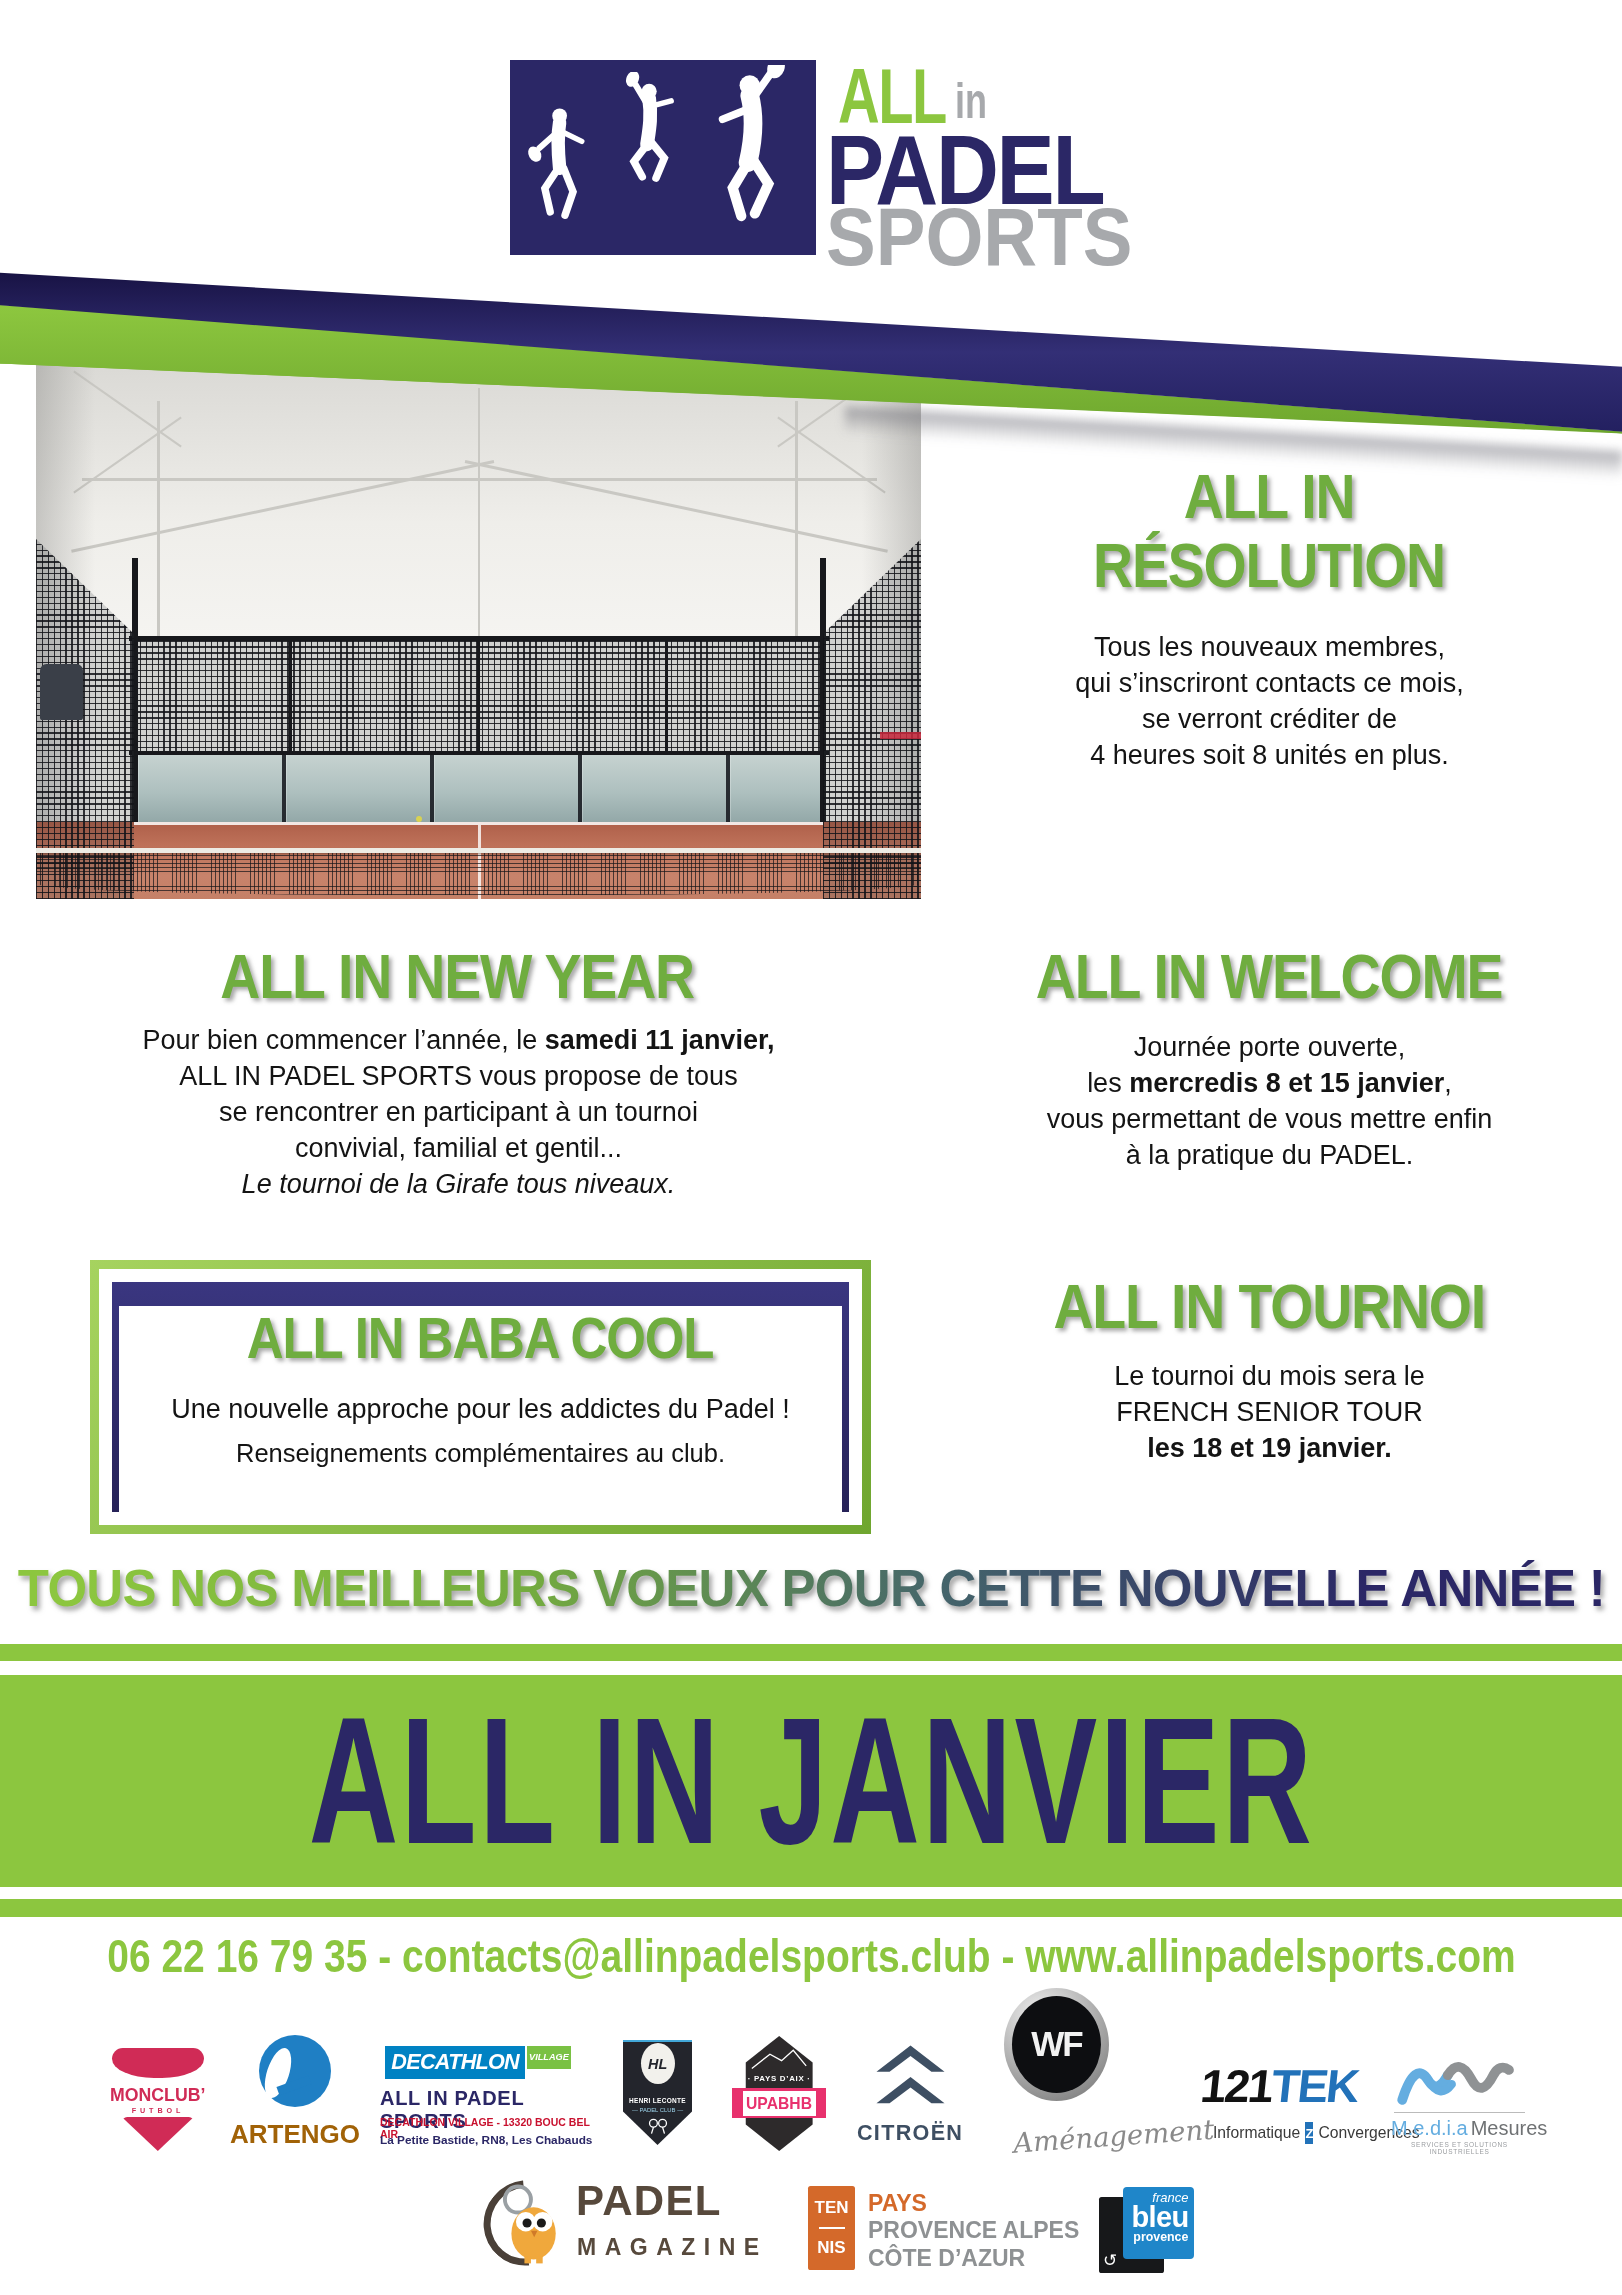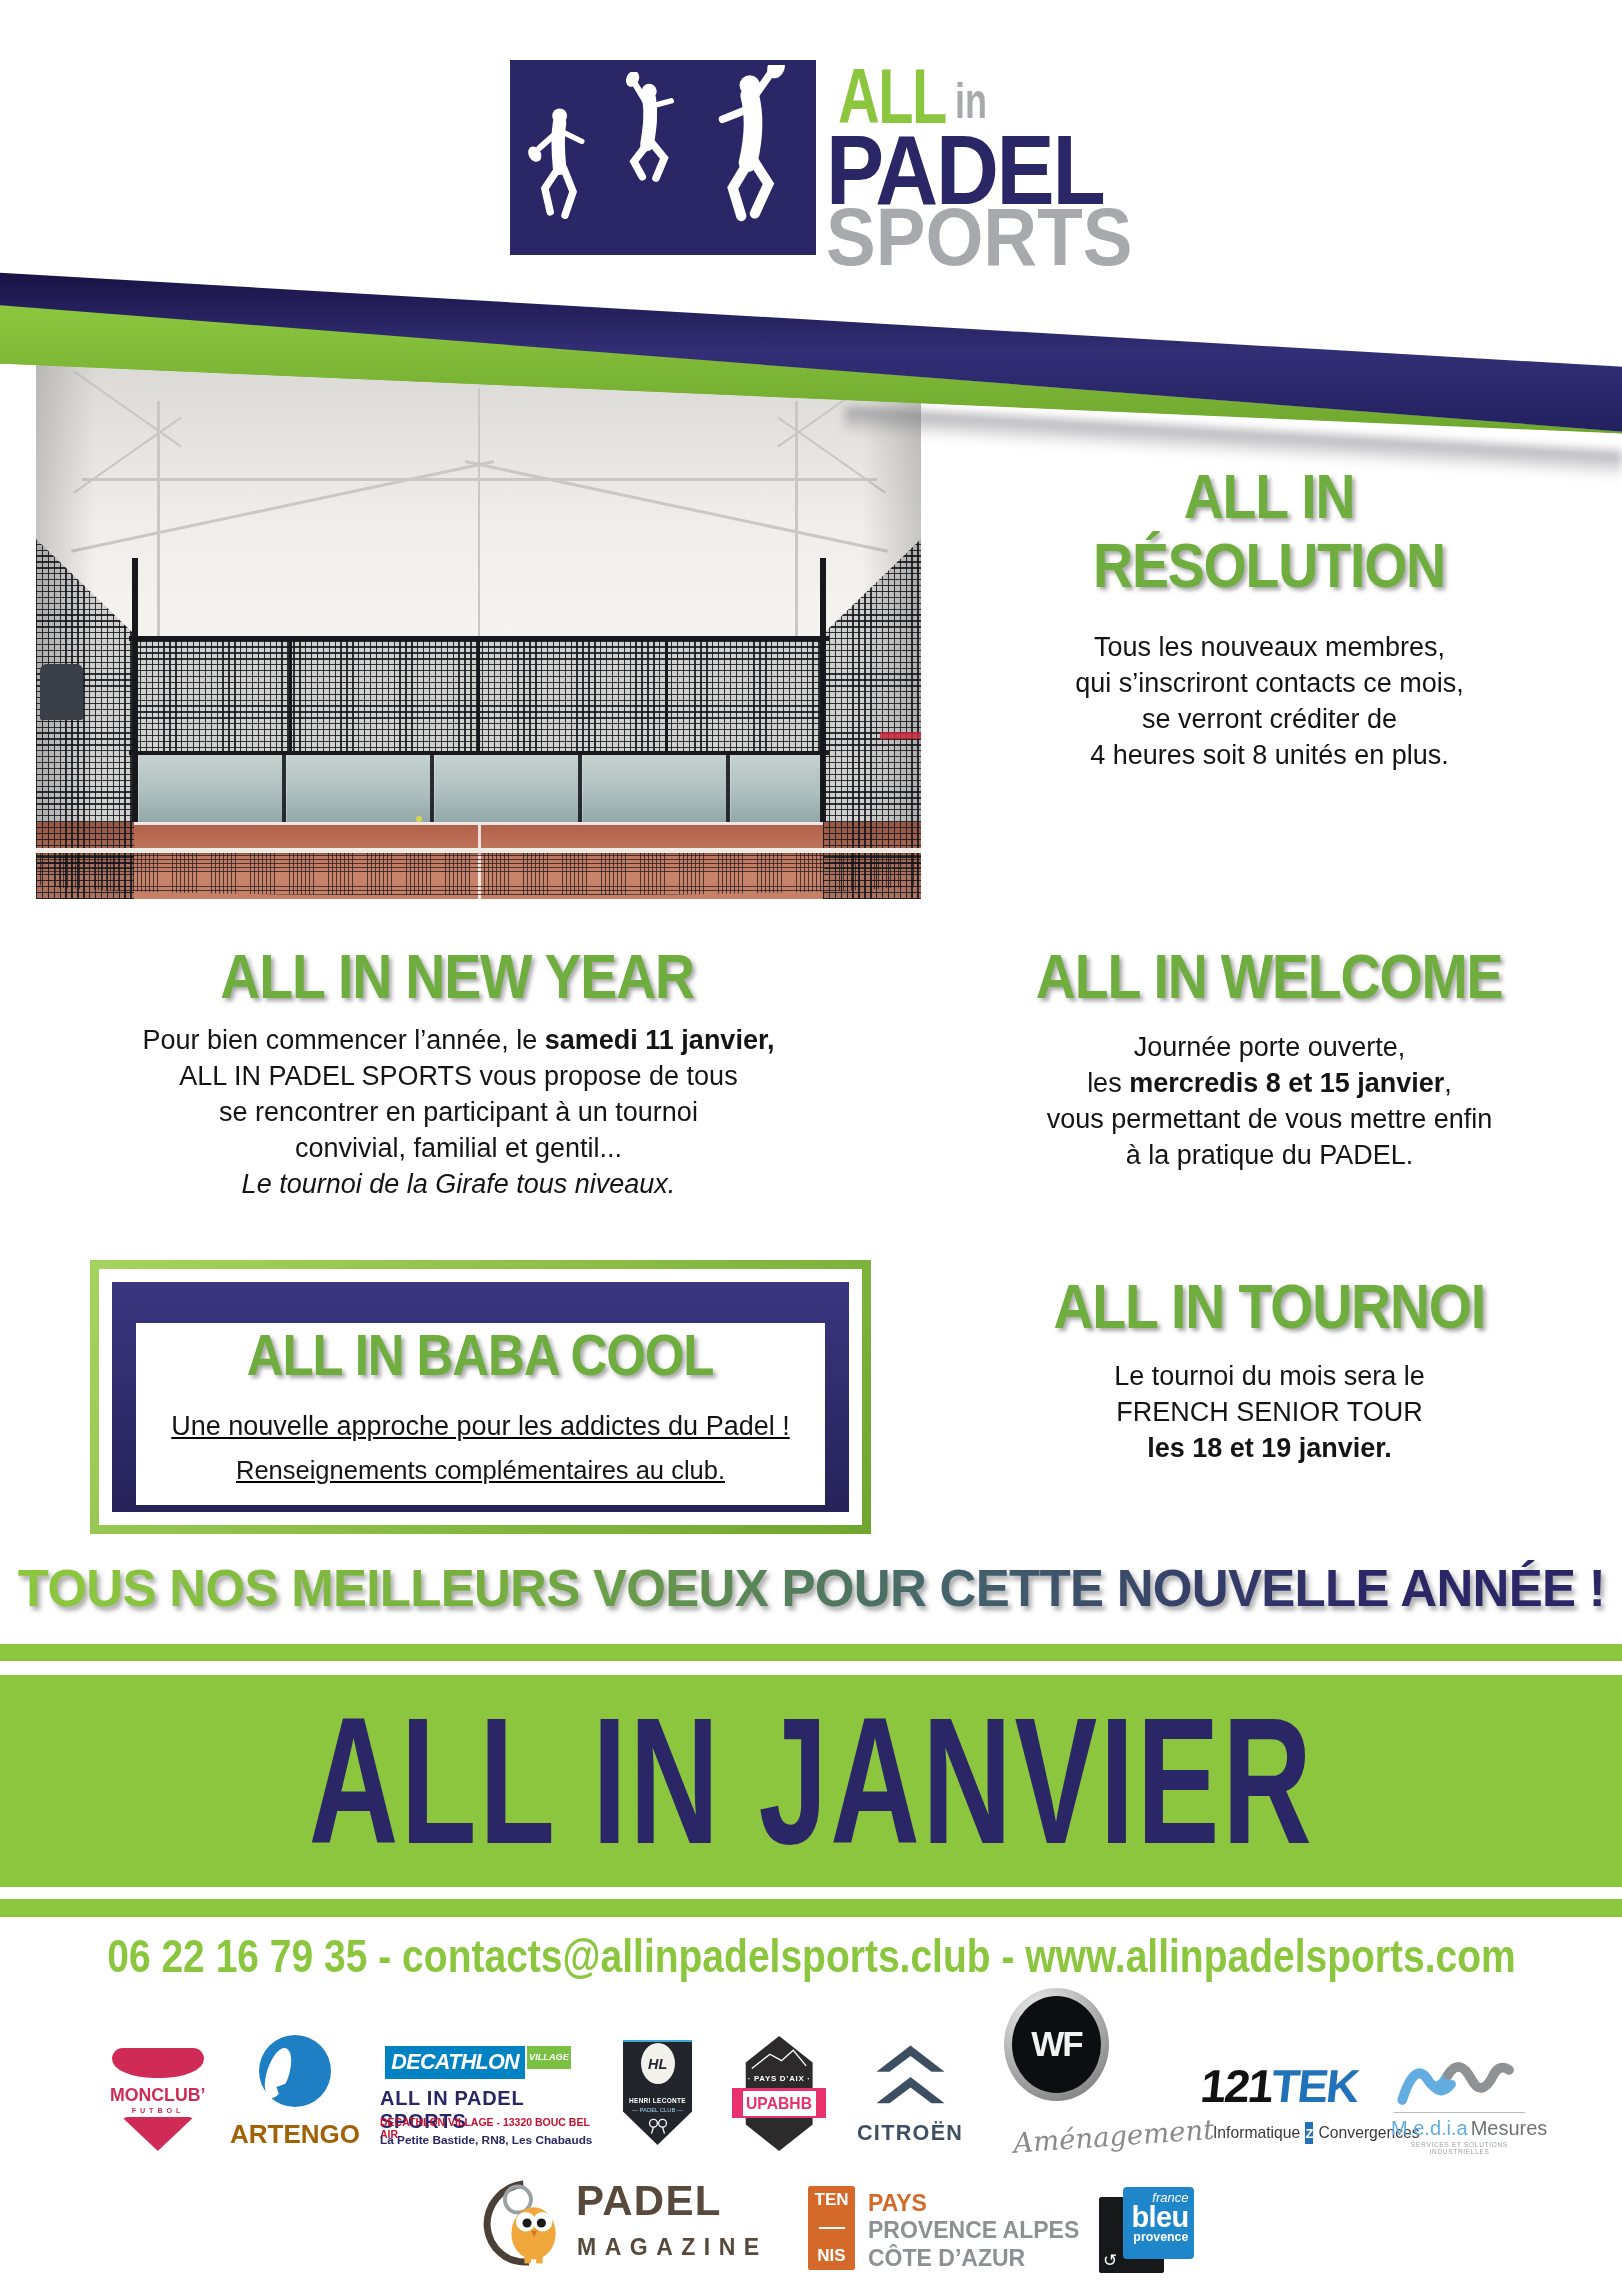--- a/index.html
+++ b/index.html
@@ -59,21 +59,21 @@
              transform:scaleY(1.45); white-space:nowrap; }
 
   .contact { left:0; top:1934px; width:1623px; text-align:center; }
   .contact span { display:inline-block; color:#8CC63F; font-weight:bold; font-size:39px;
                   transform:scaleY(1.2); white-space:nowrap; letter-spacing:0px; }
 
   
   .baba-outer { left:90px; top:1260px; width:781px; height:274px;
     background:linear-gradient(135deg,#A6D35F,#6FA62F); padding:9.2px; }
   .baba-white1 { width:100%; height:100%; background:#ffffff; padding:13px; }
-  .baba-navy { width:100%; height:100%; background:linear-gradient(180deg,#3A3680,#262258); padding:24px;text-decoration:underline; }
+  .baba-navy { width:100%; height:100%; background:linear-gradient(180deg,#3A3680,#262258); padding:7px; }
   .baba-inner { width:100%; height:100%; background:#ffffff; text-align:center; }
   .shield-hl { clip-path:polygon(0 0,100% 0,100% 68%,50% 100%,0 68%); background:#23252C; border-top:2px solid #42A7D8; }
   .hex { clip-path:polygon(50% 0,94% 23%,94% 77%,50% 100%,6% 77%,6% 23%); background:#2D2A2B; }
 
   .fb-blue { background:#1F86C9; border-radius:3.9px; color:#fff; text-align:right; }
 
   svg { display:block; }
 </style>
 </head>
 <body>
@@ -370,21 +370,21 @@
       <polygon points="58,78 68,78 63,88" fill="#D07A28"></polygon>
       <rect x="48" y="118" width="10" height="10" fill="#F0A83C"></rect>
         <rect x="66" y="118" width="10" height="10" fill="#F0A83C"></rect>
     </g>
   </svg>
   <div class="abs" style="left:92px;top:1.3px;font-size:42px;font-weight:bold;color:#57493C;letter-spacing:1.3px;">PADEL</div>
   <div class="abs" style="left:93px;top:58px;font-size:23px;font-weight:bold;color:#57493C;letter-spacing:8.5px;">MAGAZINE</div>
 </div>
 
 <div class="abs" style="left:808px;top:2186px;width:275px;height:89px;">
-  <div class="abs" style="left:0;top:0;width:47px;height:84px;background:#D4692A;border-radius:2.6px;display:flex;flex-direction:column;align-items:center;justify-content:center;gap:17px;">
+  <div class="abs" style="left:0;top:0;width:47px;height:84px;background:#D4692A;border-radius:2.6px;display:flex;flex-direction:column;align-items:center;justify-content:center;gap:9px;">
     <span style="color:#fff;font-weight:bold;font-size:17px;">TEN</span>
     <span style="display:block;width:26px;height:2px;background:#ffffff;"></span>
     <span style="color:#fff;font-weight:bold;font-size:17px;">NIS</span>
   </div>
   <div class="abs" style="left:60px;top:3.9px;font-size:23px;font-weight:bold;color:#D4692A;">PAYS</div>
   <div class="abs" style="left:60px;top:31px;font-size:23px;font-weight:bold;color:#8E9193;">PROVENCE ALPES</div>
   <div class="abs" style="left:60px;top:59px;font-size:23px;font-weight:bold;color:#8E9193;">CÔTE D’AZUR</div>
 </div>
 
 <div class="abs" style="left:1099px;top:2186px;width:98px;height:89px;">

